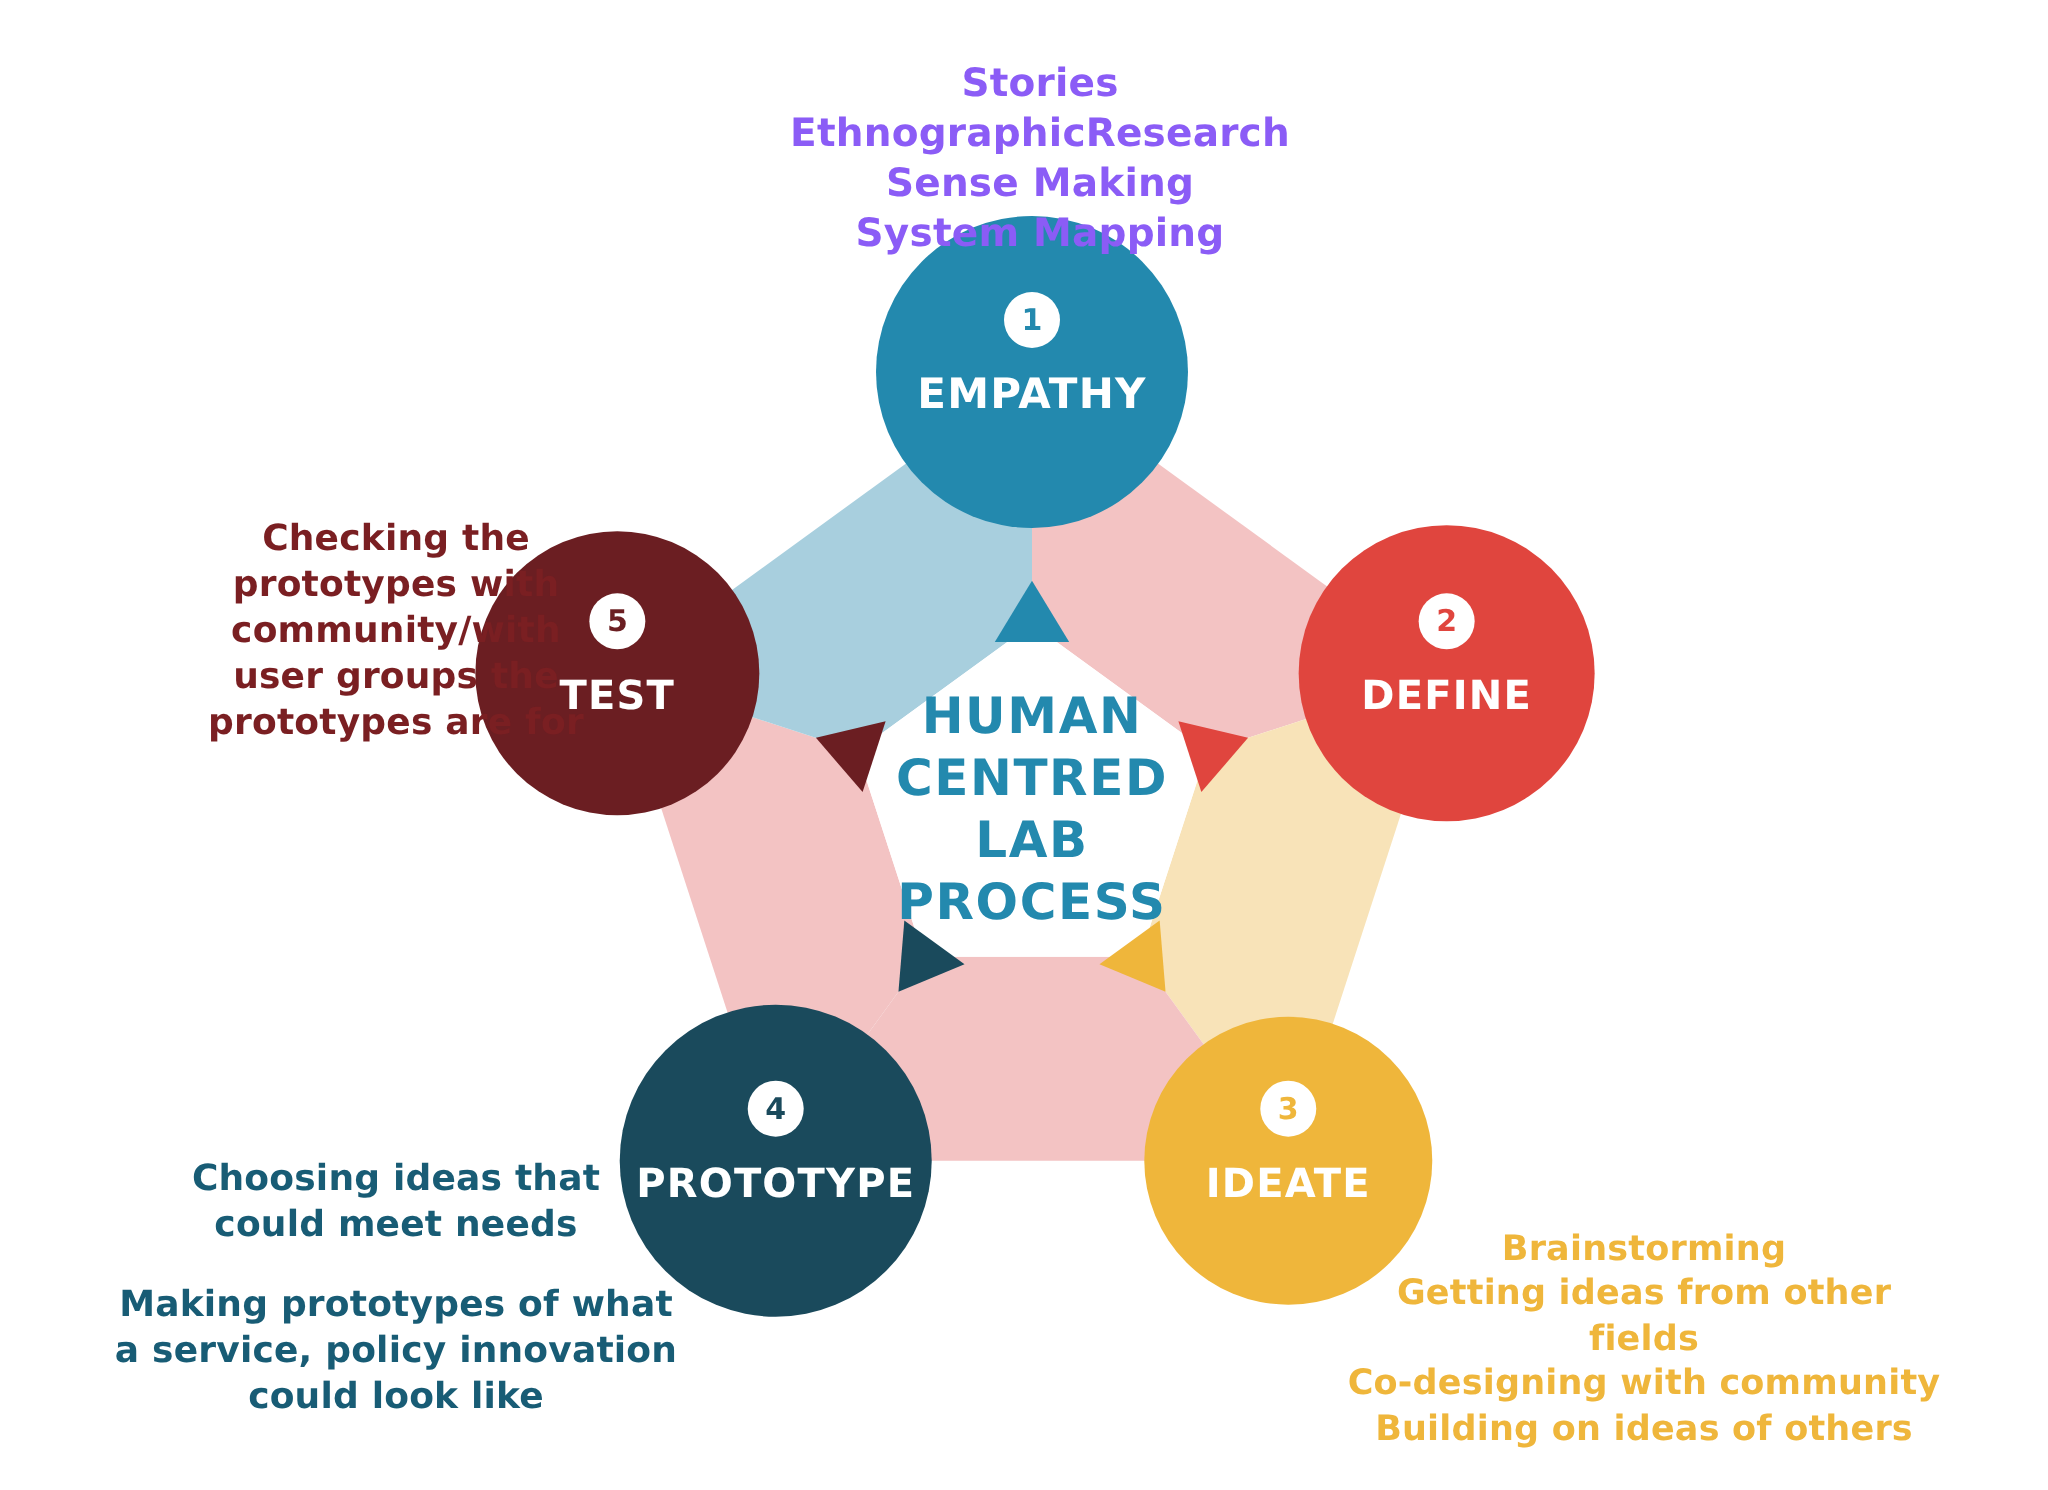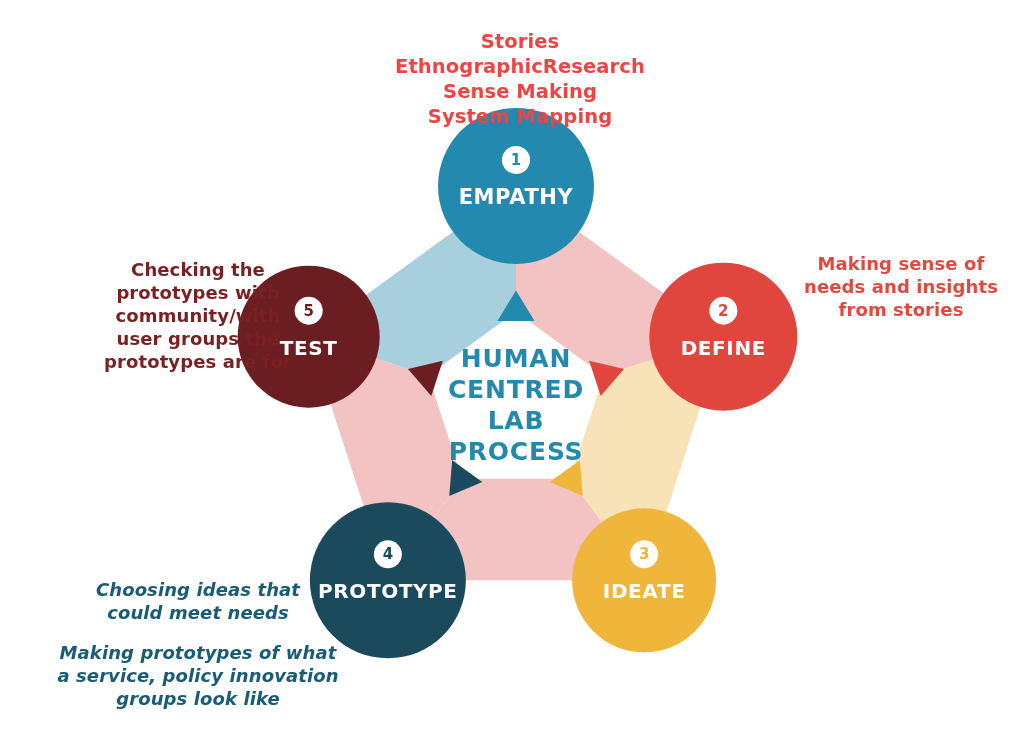--- a/index.html
+++ b/index.html
@@ -52,21 +52,20 @@
   }
   #annot-ideate {
     left: 672px; top: 614px; width: 300px;
     font-size: 17.5px;
     color: #EFB63B;
   }
   #annot-prototype {
     left: 48px; top: 578px; width: 300px;
     font-size: 18px;
     color: #185C75;
-    font-style: italic;
   }
   #annot-test {
     left: 72px; top: 258px; width: 196px;
     font-size: 18px;
     color: #7A1F22;
   }
 
   
   .node-label {
     font-family: "DejaVu Sans", "Liberation Sans", sans-serif;
@@ -146,30 +145,32 @@
         </g>
       </g>
     <g id="center-text">
         <text x="516" y="366.5" class="center-line" fill="#2389AE">HUMAN</text>
         <text x="516" y="397.5" class="center-line" fill="#2389AE">CENTRED</text>
         <text x="516" y="428.5" class="center-line" fill="#2389AE">LAB</text>
         <text x="516" y="459.5" class="center-line" fill="#2389AE">PROCESS</text>
       </g>
   </svg>
 
-  <div class="annot" id="annot-empathy" style="color: #ef4444;"><div class="para">Stories
+  <div class="annot" id="annot-empathy" style="color: #8b5cf6;"><div class="para">Stories
 EthnographicResearch
 Sense Making
 System Mapping</div></div>
-  <div class="annot" id="annot-define" style="color: rgb(227, 72, 63);"><div class="para">Making sense of
-needs and insights
-from stories</div></div>
+  <div class="annot" id="annot-define" style="color: rgb(227, 72, 63);"></div>
+  <div class="annot" id="annot-ideate" style="color: rgb(239, 182, 59);"><div class="para">Brainstorming
+Getting ideas from other fields
+Co-designing with community
+Building on ideas of others</div></div>
   <div class="annot" id="annot-prototype" style="color: rgb(24, 92, 117);"><div class="para">Choosing ideas that
 could meet needs</div><div class="para">Making prototypes of what
 a service, policy innovation
-groups look like</div></div>
+could look like</div></div>
   <div class="annot" id="annot-test" style="color: rgb(122, 31, 34); margin-left: 28px;"><div class="para">Checking the
 prototypes with
 community/with
 user groups the
 prototypes are for</div></div>
 
 </div>
 
 </body></html>

